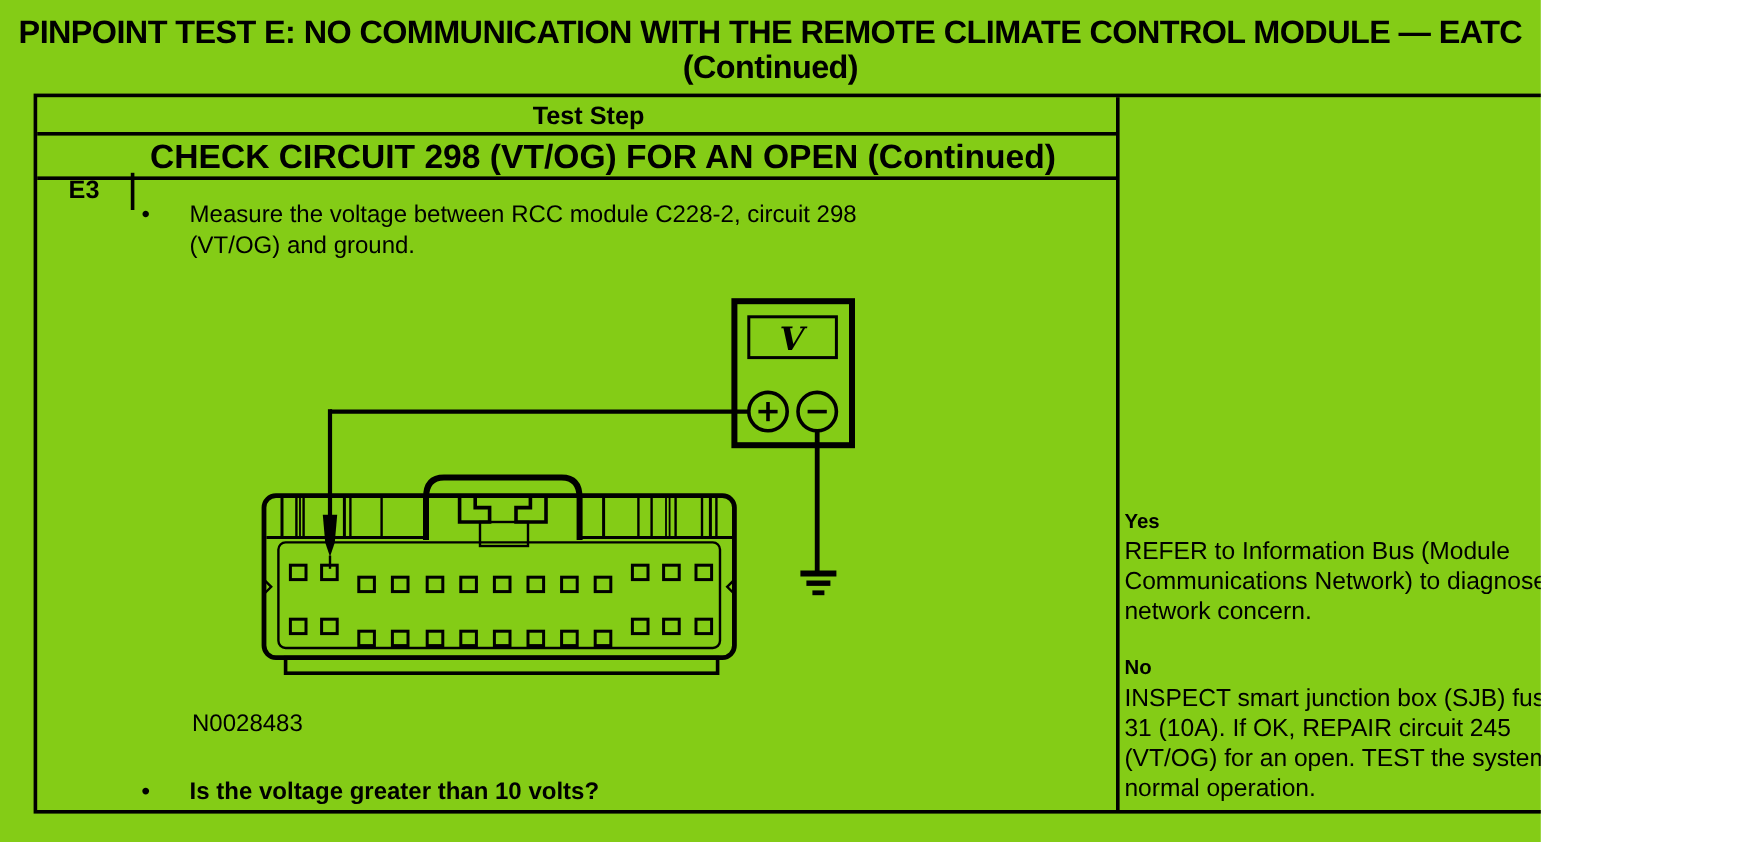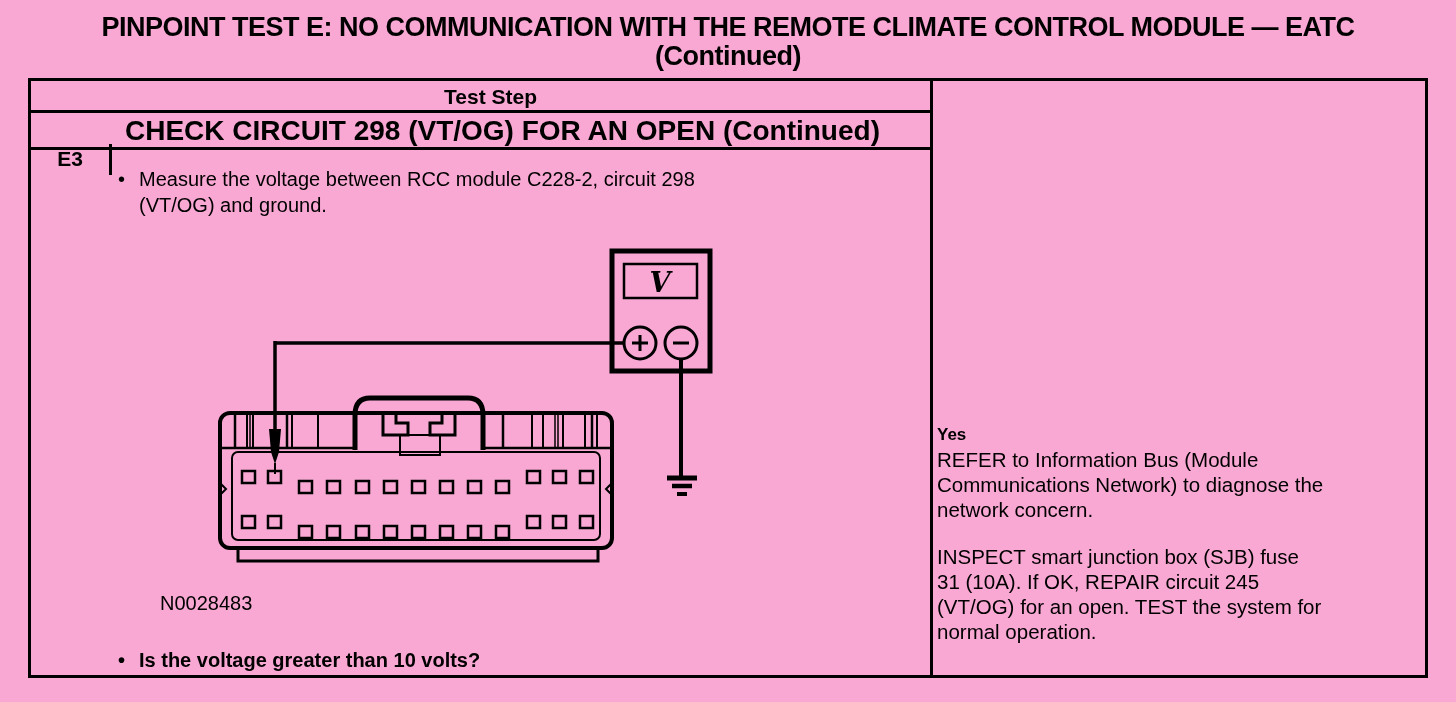--- a/index.html
+++ b/index.html
@@ -1,19 +1,19 @@
 <!DOCTYPE html>
 <html><head>
 <meta charset="utf-8">
 <style>
   * { margin:0; padding:0; box-sizing:border-box; }
   html,body { background:#ffffff; }
   #page {
-    position:relative; width:1456px; height:702px;
-    background:#f9a8d4; color:#000;
+    position:relative; width:1284px; height:702px;
+    background:#84cc16; color:#000;
     font-family:"Liberation Sans", sans-serif;
     overflow:hidden;
   }
   .title {
     position:absolute; top:13px; left:0; width:100%;
     text-align:center; font-weight:bold; font-size:27px;
     letter-spacing:-0.5px; line-height:29px;
   }
   .tbl {
     position:absolute; left:28px; top:78px; width:1400px; height:600px;
@@ -37,21 +37,21 @@
     border-right:3px solid #000; text-align:center;
     font-weight:bold; font-size:21px; line-height:30px;margin-top:28px;
   }
   .step-title {
     position:absolute; left:84px; top:0; right:0; height:31px;
     padding-left:10px; font-weight:bold; font-size:28px; line-height:30px;
     white-space:nowrap;
   }
   .bullet-item { position:absolute; font-size:20px; line-height:26px; }
   .bullet-glyph { position:absolute; left:0; top:0; font-size:20px; }
-  .bullet-text { display:block; margin-left:21px; white-space:pre-line; }
+  .bullet-text { display:block; margin-left:40px; white-space:pre-line; }
   .b1 { left:87px; top:85px; width:800px; }
   .b2 { left:87px; top:566px; width:800px; font-weight:bold; }
   .fig-label { position:absolute; left:129px; top:511px; font-size:20px; }
   .diagram-wrap { position:absolute; left:169px; top:164px; width:530px; height:335px; }
   .result-block {
     position:absolute; left:906px; top:341px; width:486px;
     font-size:20.5px; line-height:25px;
   }
   .yn-label { font-weight:bold; font-size:17px; }
   .yn-text  { white-space:pre-line; }
@@ -191,20 +191,21 @@
       <span class="bullet-glyph">•</span>
       <span class="bullet-text">Is the voltage greater than 10 volts?</span>
     </div>
 
     <div class="result-block">
       <div class="yn-label">Yes</div>
       <div class="yn-text">REFER to Information Bus (Module
 Communications Network) to diagnose the
 network concern.</div>
       <div class="result-gap"></div>
+      <div class="yn-label">No</div>
       <div class="yn-text">INSPECT smart junction box (SJB) fuse
 31 (10A). If OK, REPAIR circuit 245
 (VT/OG) for an open. TEST the system for
 normal operation.</div>
     </div>
 
   </div>
 </div>
 
 </body></html>

